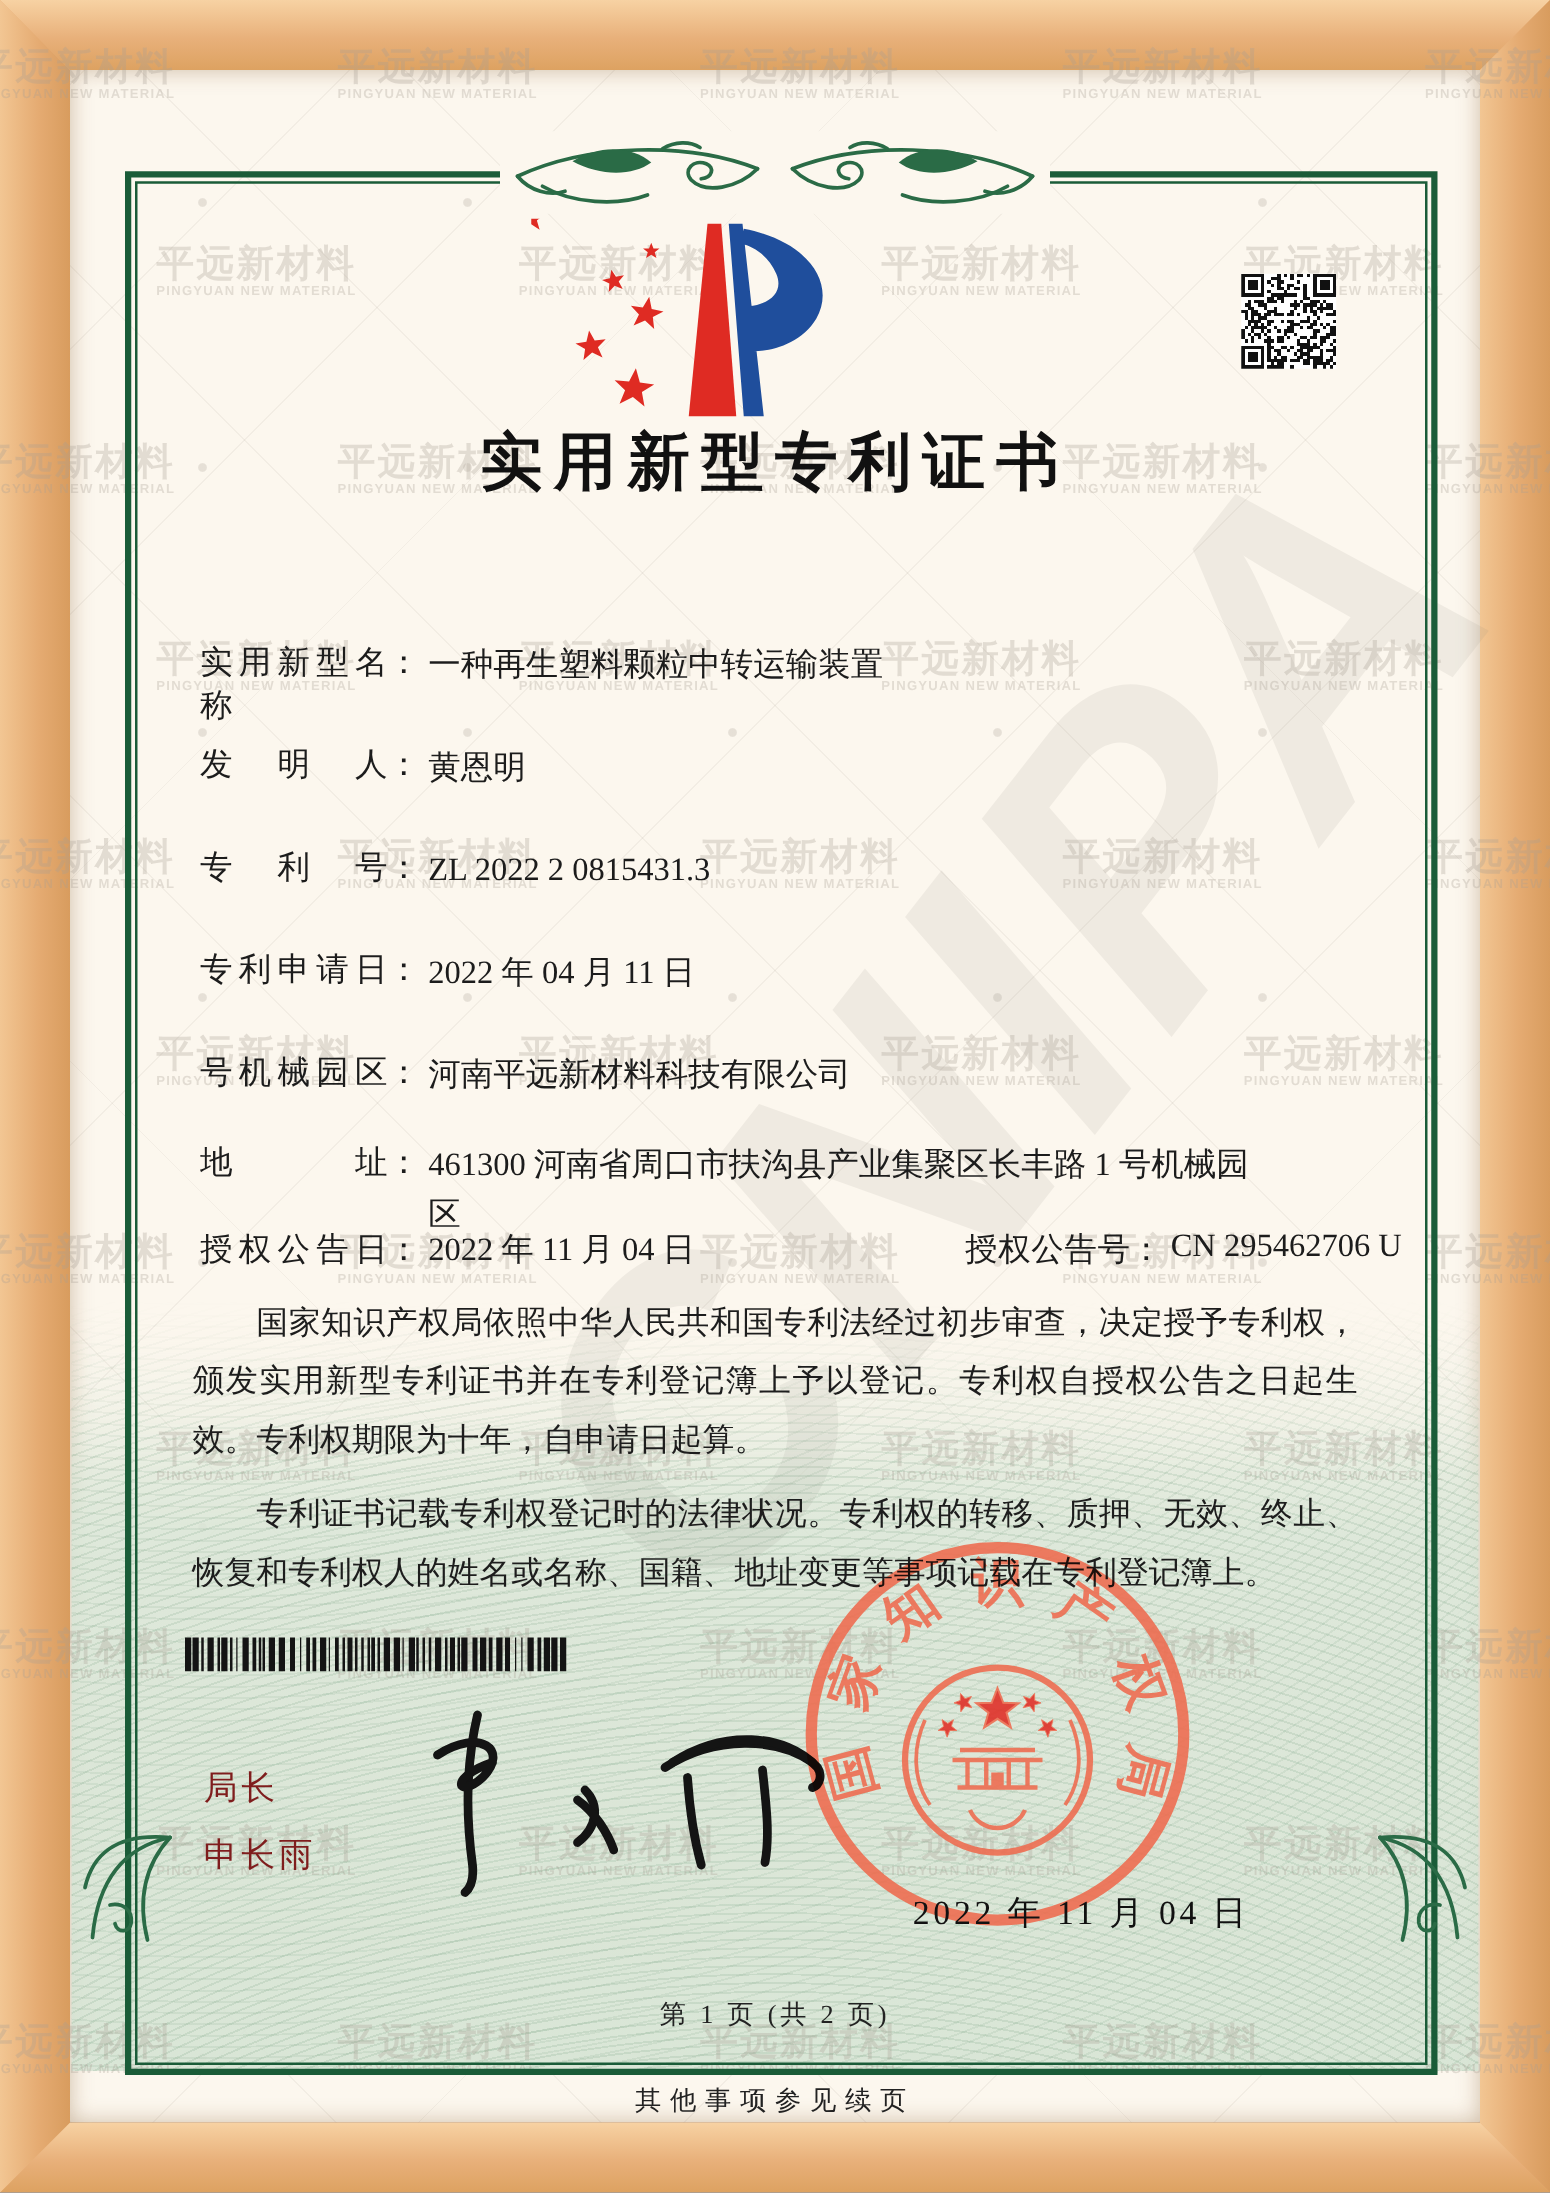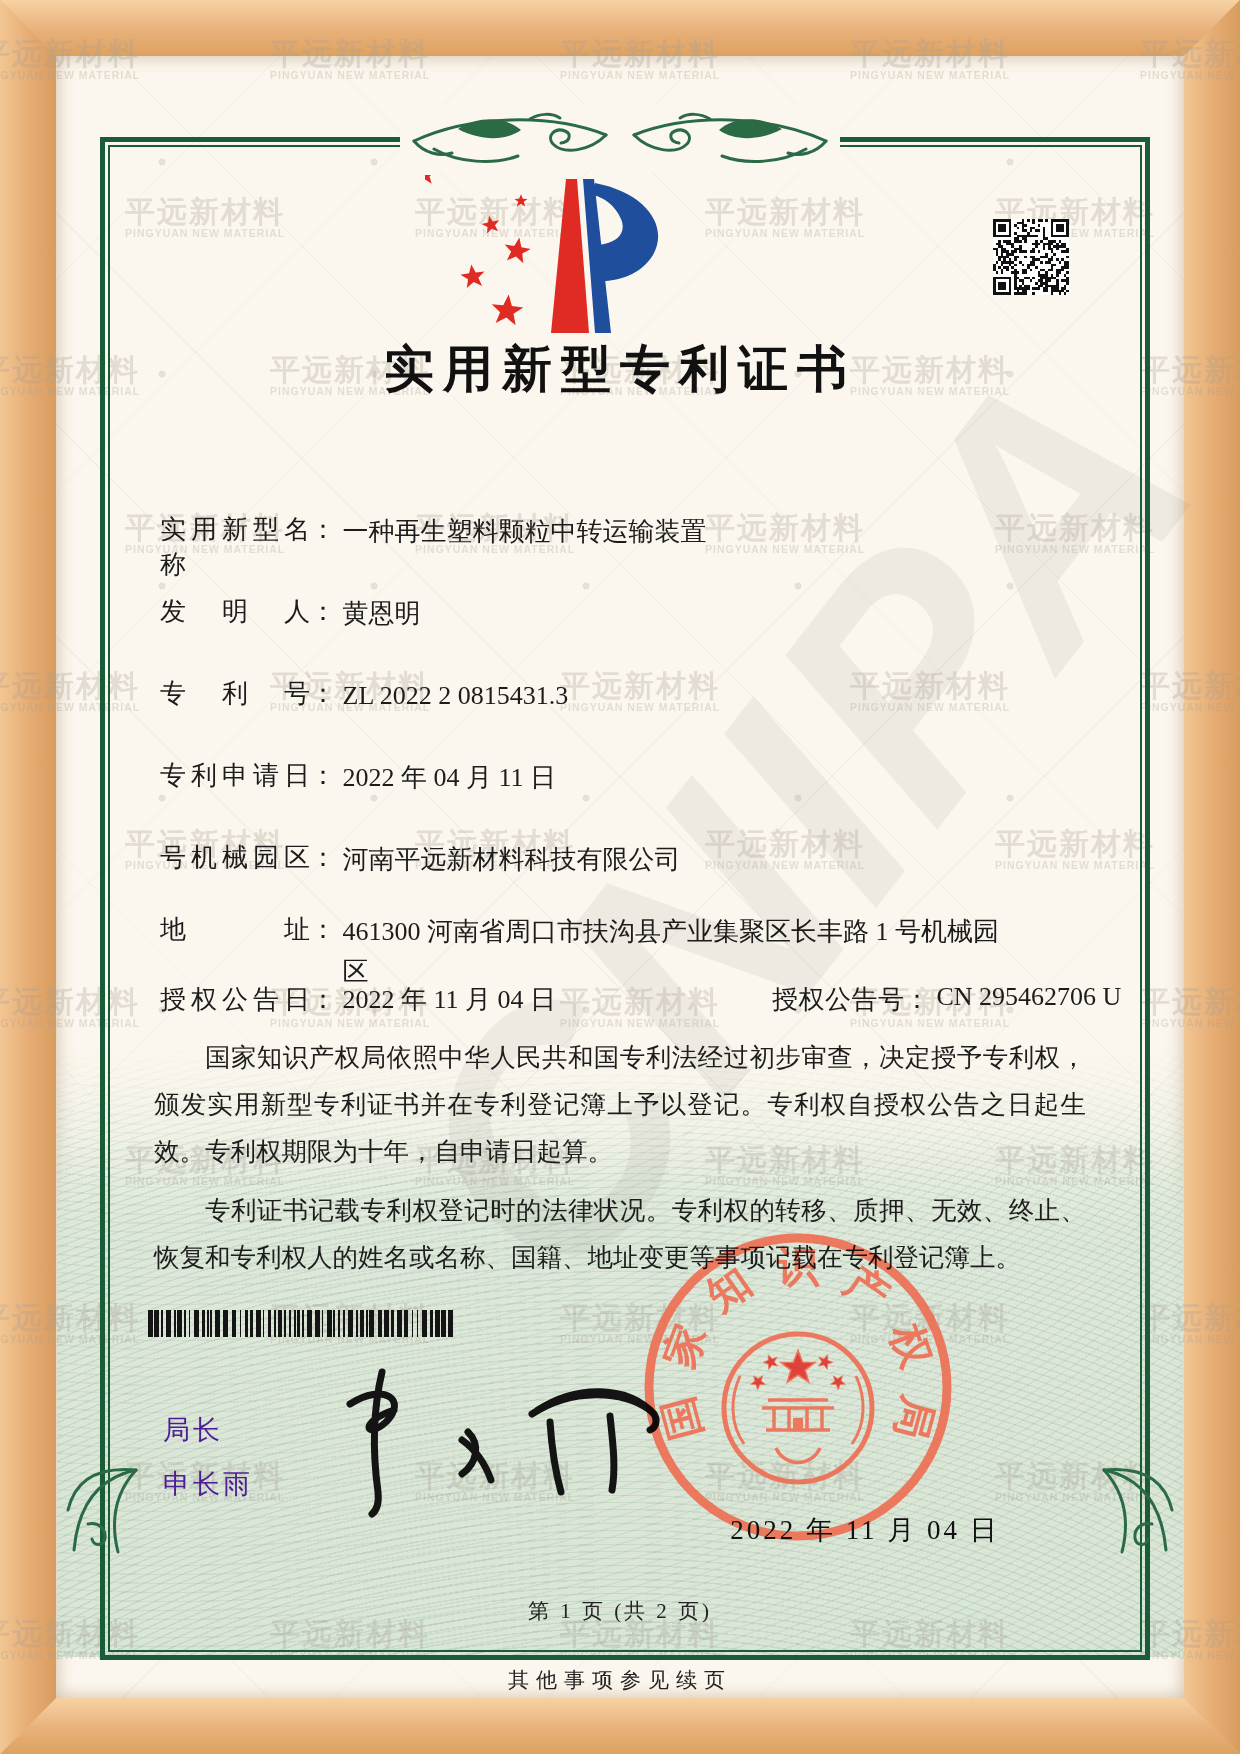--- a/index.html
+++ b/index.html
@@ -62,21 +62,21 @@
   .f-label{display:inline-block;width:150px;text-align:justify;text-align-last:justify;vertical-align:top;}
   .f-colon{vertical-align:top;}
   .f-value{display:inline-block;max-width:680px;vertical-align:top;line-height:40px;}
   .grant-right{position:absolute;left:612px;top:0;white-space:nowrap;}
   .grant-right .f-label{width:132px;}
   .bodytext{position:absolute;left:142px;top:1022px;width:956px;font-size:25.5px;
      line-height:47px;text-align:justify;color:#1d1d1d;}
   .bodytext p{margin:12px;text-indent:2em;}
   .barcode{position:absolute;left:148px;top:1310px;width:346px;height:27px;display:flex;align-items:stretch;}
   .barcode i{display:block;height:100%;}
-  .sig-label{position:absolute;left:163px;font-size:27px;letter-spacing:3px;color:#4c1d95;
+  .sig-label{position:absolute;left:163px;font-size:27px;letter-spacing:3px;color:#7f1d1d;
      font-family:"Liberation Sans","DejaVu Sans",sans-serif;}
   .signature{position:absolute;left:310px;top:1352px;width:360px;height:178px;}
   .seal{position:absolute;left:633px;top:1222px;width:330px;height:330px;opacity:.88;mix-blend-mode:multiply;}
   .seal-date{position:absolute;left:700px;top:1512px;width:330px;text-align:center;
      font-size:27px;letter-spacing:3px;color:#111;z-index:6;}
   .pageinfo{position:absolute;left:100px;width:1040px;top:1597px;text-align:center;
      font-size:21px;letter-spacing:3px;color:#222;}
   .footnote{position:absolute;left:0;width:100%;top:1666px;text-align:center;
      font-size:21px;letter-spacing:7px;color:#222;}
 </style>

